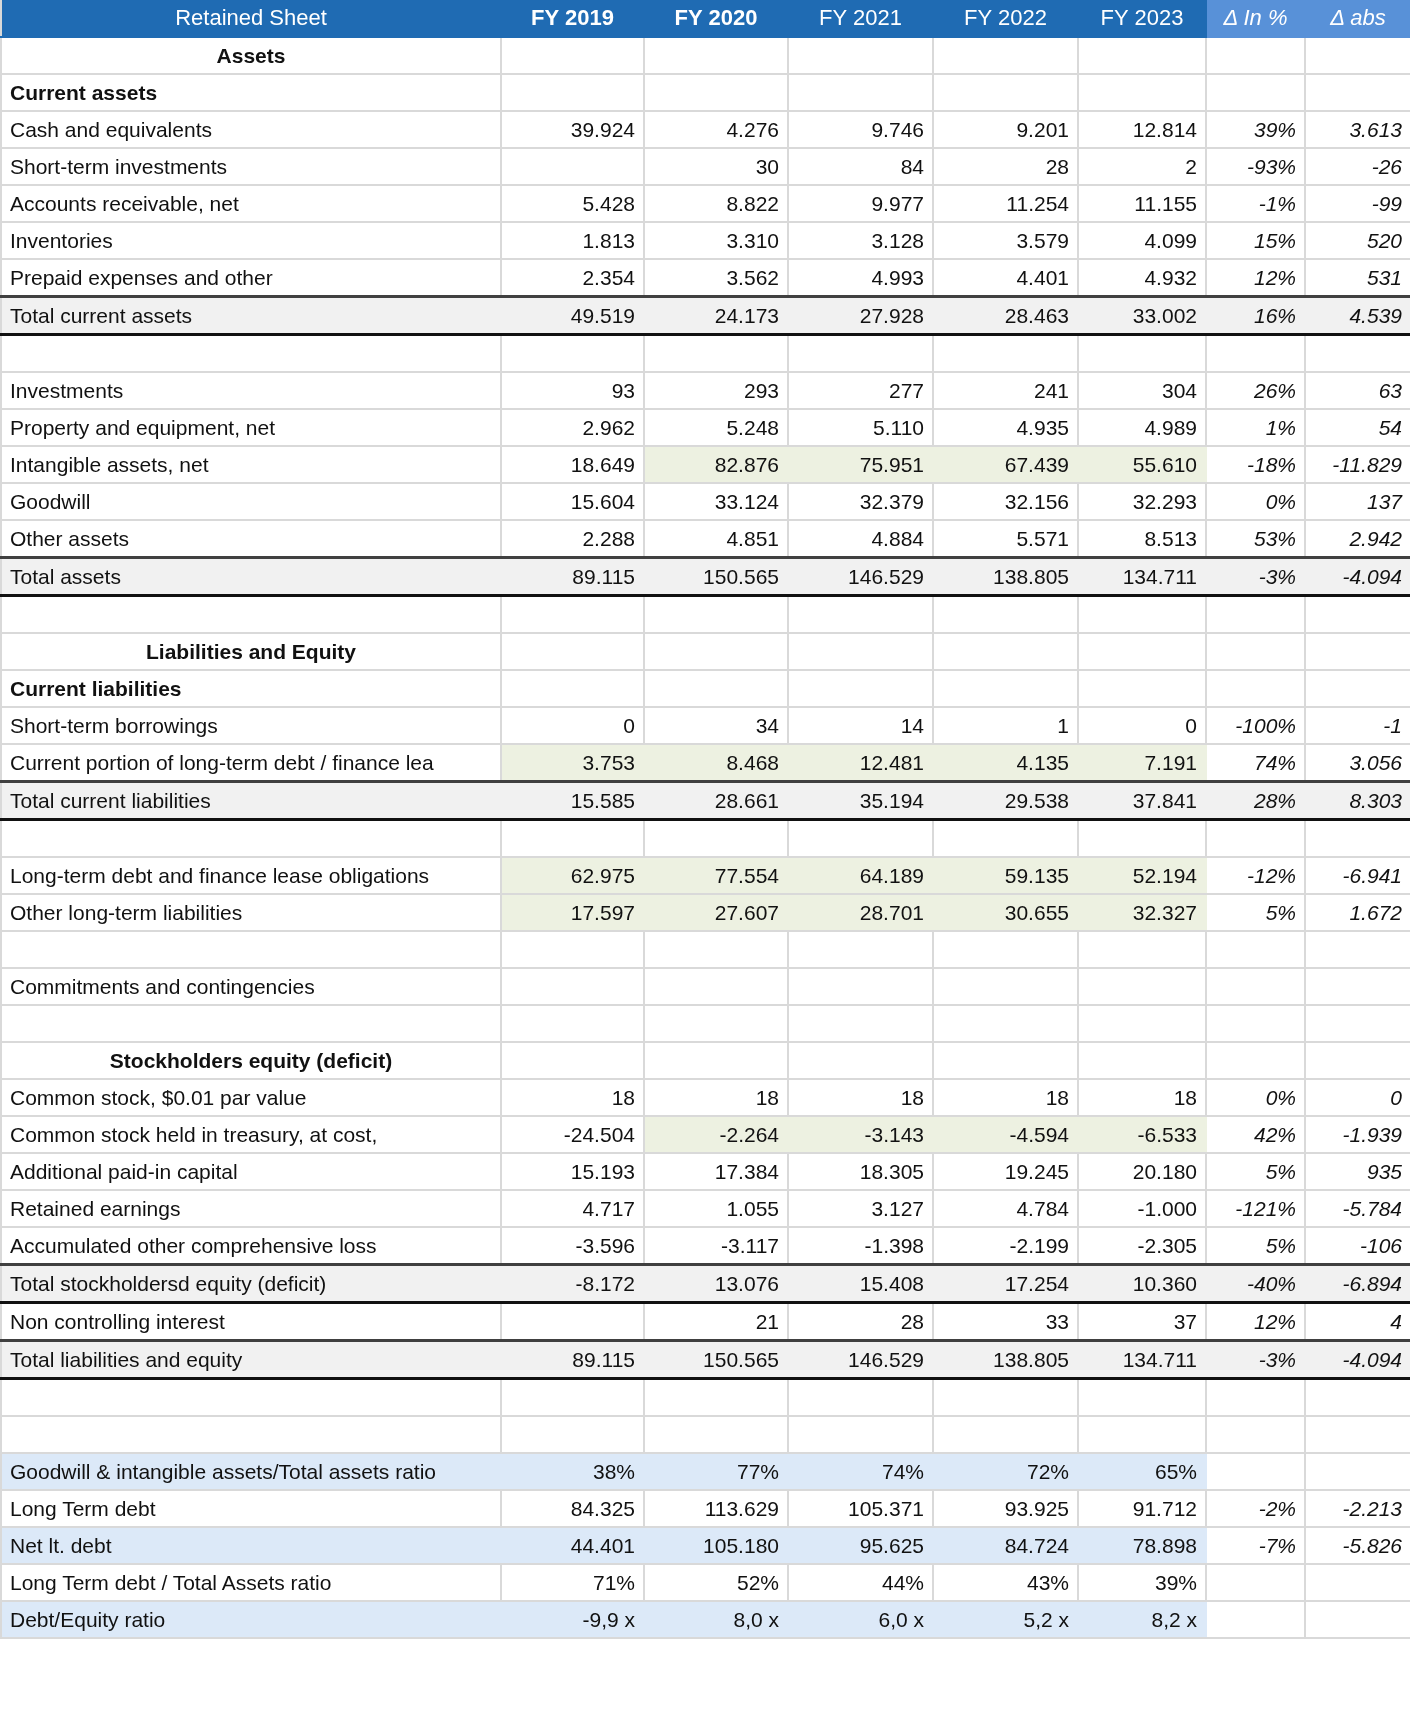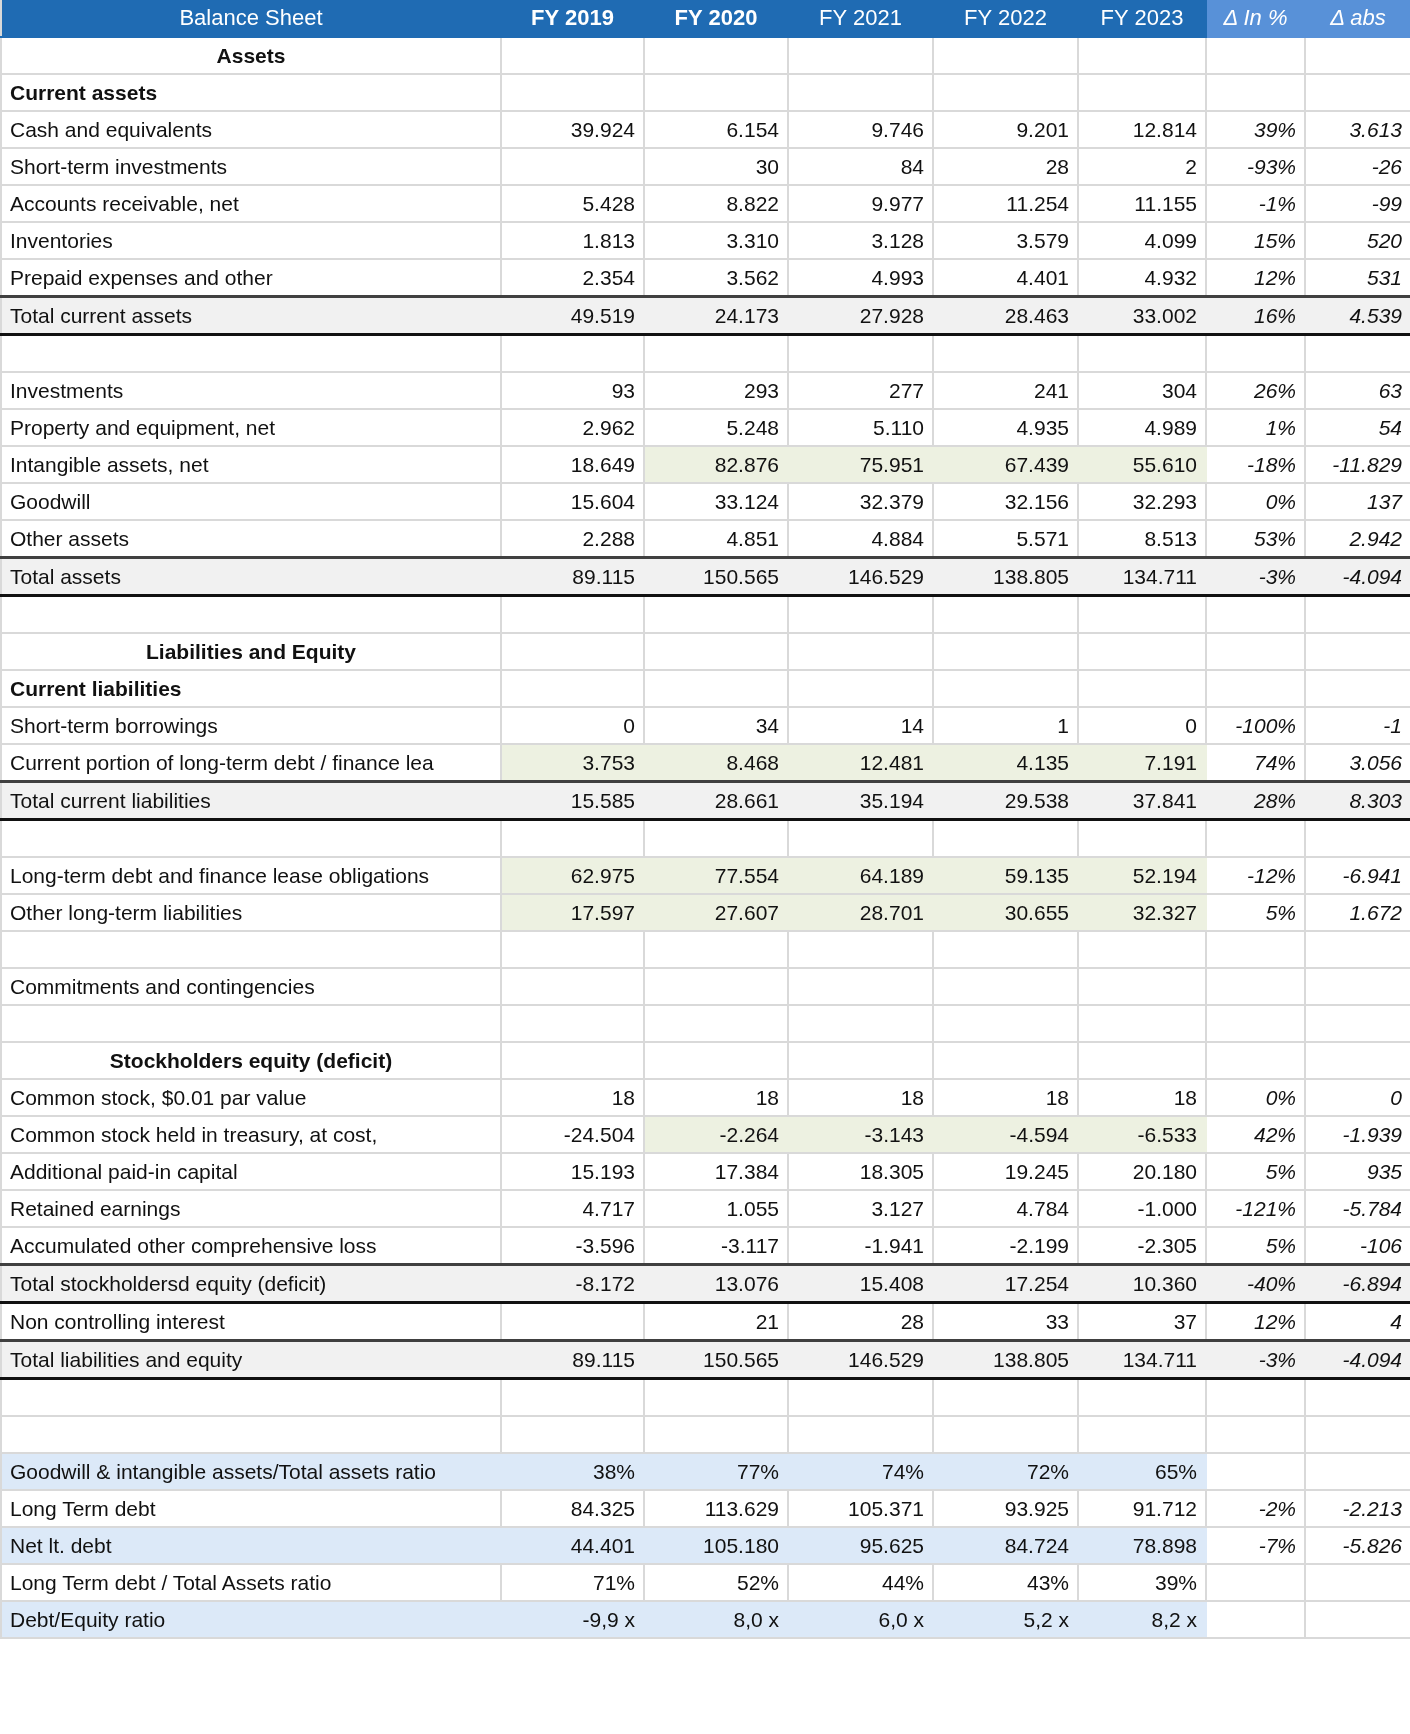--- a/index.html
+++ b/index.html
@@ -32,21 +32,21 @@
       <col class="c1">
       <col class="c2">
       <col class="c3">
       <col class="c4">
       <col class="c5">
       <col class="c6">
       <col class="c7">
   </colgroup>
   <thead>
     <tr>
-      <th>Balance Sheet</th>
+      <th>Retained Sheet</th>
       <th class="bold">FY 2019</th>
       <th class="bold">FY 2020</th>
       <th>FY 2021</th>
       <th>FY 2022</th>
       <th>FY 2023</th>
       <th class="delta">Δ In %</th>
       <th class="delta">Δ abs</th>
     </tr>
   </thead>
   <tbody id="rows">
@@ -66,21 +66,21 @@
         <td class="num"></td>
         <td class="num"></td>
         <td class="num"></td>
         <td class="num"></td>
         <td class="delta"></td>
         <td class="delta"></td>
       </tr>
       <tr class="item">
         <td class="label">Cash and equivalents</td>
         <td class="num">39.924</td>
-        <td class="num">6.154</td>
+        <td class="num">4.276</td>
         <td class="num">9.746</td>
         <td class="num">9.201</td>
         <td class="num">12.814</td>
         <td class="delta">39%</td>
         <td class="delta">3.613</td>
       </tr>
       <tr class="item">
         <td class="label">Short-term investments</td>
         <td class="num"></td>
         <td class="num">30</td>
@@ -367,21 +367,21 @@
         <td class="num">3.127</td>
         <td class="num">4.784</td>
         <td class="num">-1.000</td>
         <td class="delta">-121%</td>
         <td class="delta">-5.784</td>
       </tr>
       <tr class="item">
         <td class="label">Accumulated other comprehensive loss</td>
         <td class="num">-3.596</td>
         <td class="num">-3.117</td>
-        <td class="num">-1.941</td>
+        <td class="num">-1.398</td>
         <td class="num">-2.199</td>
         <td class="num">-2.305</td>
         <td class="delta">5%</td>
         <td class="delta">-106</td>
       </tr>
       <tr class="total">
         <td class="label">Total stockholdersd equity (deficit)</td>
         <td class="num">-8.172</td>
         <td class="num">13.076</td>
         <td class="num">15.408</td>

